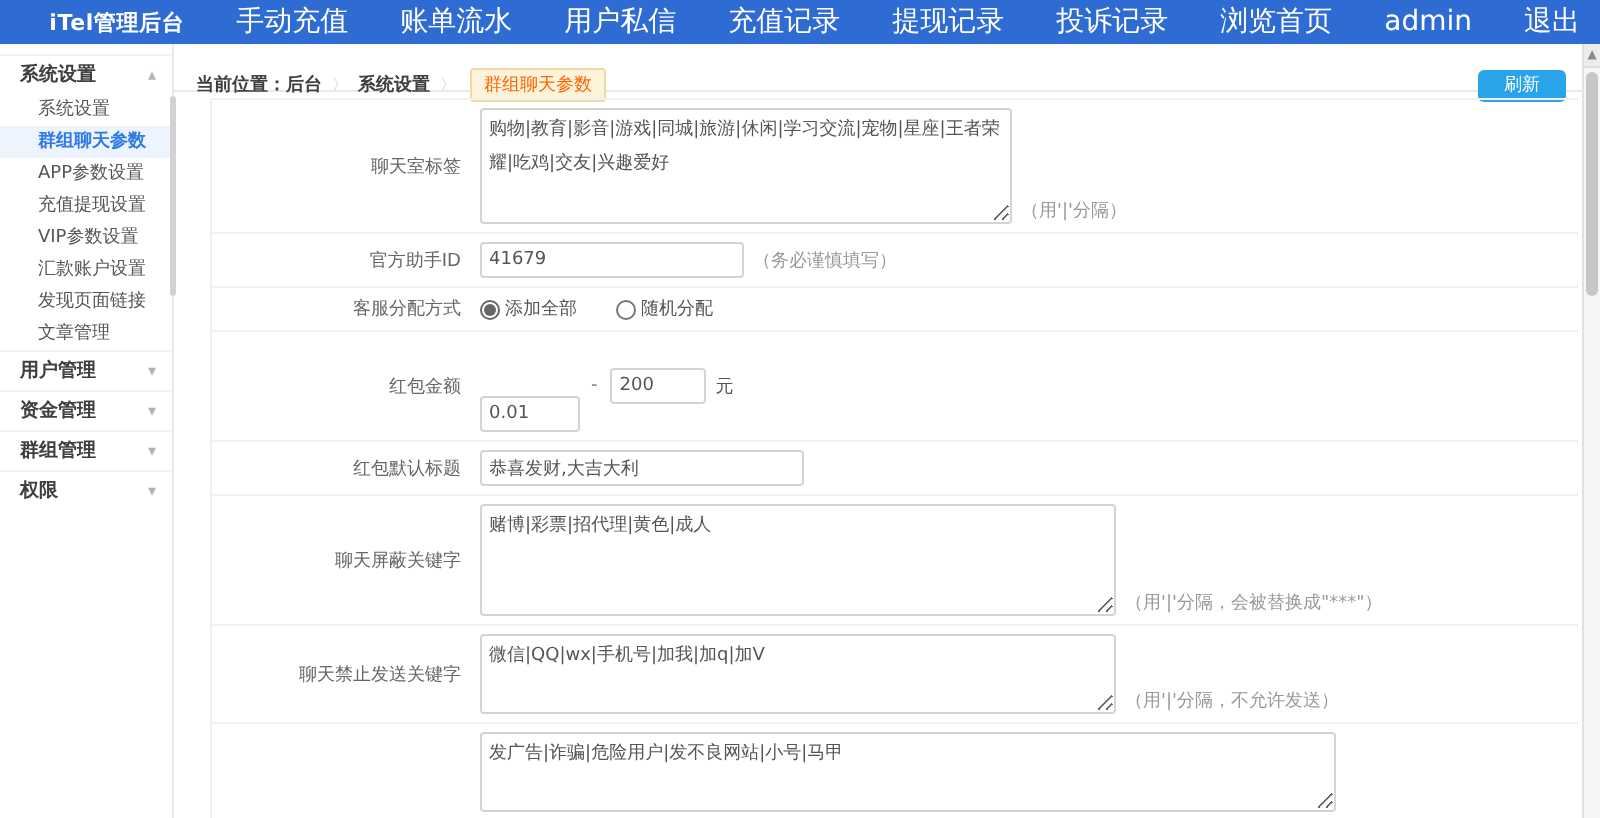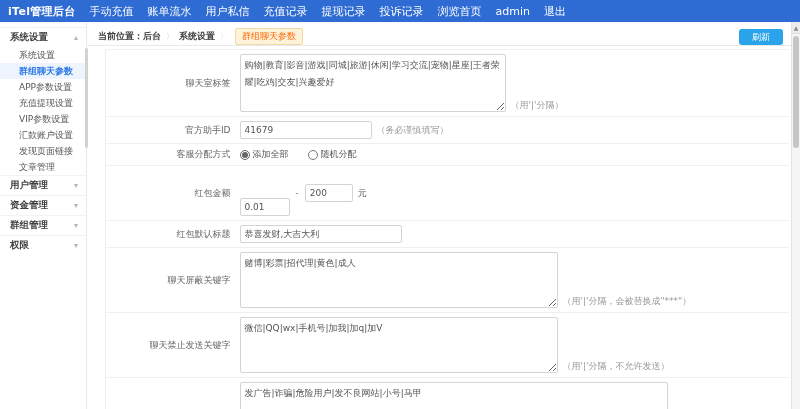--- a/index.html
+++ b/index.html
@@ -12,42 +12,42 @@
   html,body{margin:0;padding:0}
   body{
     width:800px;height:409px;overflow:hidden;background:#fff;
     font-family:"DejaVu Sans","Liberation Sans",sans-serif;
     font-size:9px;color:#555;
   }
   .page{width:800px;height:409px;position:relative;overflow:hidden}
 
   
   .top{height:22px;background:var(--header-bg);display:flex;align-items:center;
-       justify-content:flex-start;padding:0 10px 0 8px}
+       justify-content:flex-end;padding:0 10px 0 8px}
   .logo{color:#fff;font-weight:bold;font-size:11px;letter-spacing:.3px}
   .top-menu{display:flex;align-items:center}
-  .tm-item{color:#fff;font-size:11px;margin-left:14px;cursor:pointer;white-space:nowrap}
+  .tm-item{color:#fff;font-size:14px;margin-left:26px;cursor:pointer;white-space:nowrap}
 
   
   .body-row{display:flex;height:387px}
 
   
   aside{width:87px;border-right:1px solid #e8e8e8;padding-top:5px;position:relative;flex:none;background:#fff}
   .side-sec{height:20px;display:flex;align-items:center;justify-content:space-between;
             padding:0 8px 0 10px;font-size:9.5px;font-weight:bold;color:#3f3f3f;
             border-top:1px solid #f3f3f3;cursor:pointer}
   .side-sec:first-child{border-top:none}
   .side-arrow{color:#b3b3b3;font-size:8px;line-height:1}
   .side-item{height:16px;line-height:16px;padding-left:19px;font-size:9px;color:#565656;cursor:pointer;white-space:nowrap}
   .side-item.active{color:var(--active-link);background:#eef4fe;font-weight:bold}
   .side-thumb{position:absolute;right:-2px;top:26px;width:3px;height:100px;background:#d2d2d2;border-radius:2px;z-index:4}
 
   
   main{flex:1;display:flex;flex-direction:column;overflow:hidden;background:#fff}
-  .crumbbar{height:24px;border-bottom:1px solid #e9e9e9;display:flex;align-items:flex-end;
+  .crumbbar{height:24px;border-bottom:1px solid #e9e9e9;display:flex;align-items:center;
             padding:18px 8px 0 11px;font-size:9px;color:#555;flex:none}
   .crumb{display:flex;align-items:center}
   .crumb-prefix,.crumb-item{font-weight:bold;color:#404040;white-space:nowrap}
   .crumb-sep{color:#c9c9c9;margin:0 5px;font-size:8px}
   .crumb-active{color:var(--crumb-active);background:#fdf3da;border:1px solid #f2d9a4;
                 border-radius:2px;padding:1px 6px;margin-left:2px;white-space:nowrap}
   .refresh{margin-left:auto;background:var(--refresh-bg);color:#fff;border:none;border-radius:3px;
            height:16px;padding:0 13px;font-size:9px;cursor:pointer;font-family:inherit}
 
   
@@ -204,21 +204,21 @@
                   <div class="fwrap bottom">
                     <textarea style="width: 318px; height: 56px;">赌博|彩票|招代理|黄色|成人</textarea>
                     <span class="hint">（用'|'分隔，会被替换成"***"）</span>
                   </div>
                 </td>
               </tr>
               <tr class="frow">
                 <th class="flabel">聊天禁止发送关键字</th>
                 <td class="ffield">
                   <div class="fwrap bottom">
-                    <textarea style="width: 318px; height: 56px;">微信|QQ|wx|手机号|加我|加q|加V</textarea>
+                    <textarea style="width: 318px; height: 40px;">微信|QQ|wx|手机号|加我|加q|加V</textarea>
                     <span class="hint">（用'|'分隔，不允许发送）</span>
                   </div>
                 </td>
               </tr>
               <tr class="frow">
                 <th class="flabel"></th>
                 <td class="ffield">
                   <div class="fwrap bottom">
                     <textarea style="width: 428px; height: 40px;">发广告|诈骗|危险用户|发不良网站|小号|马甲</textarea>
                   </div>

